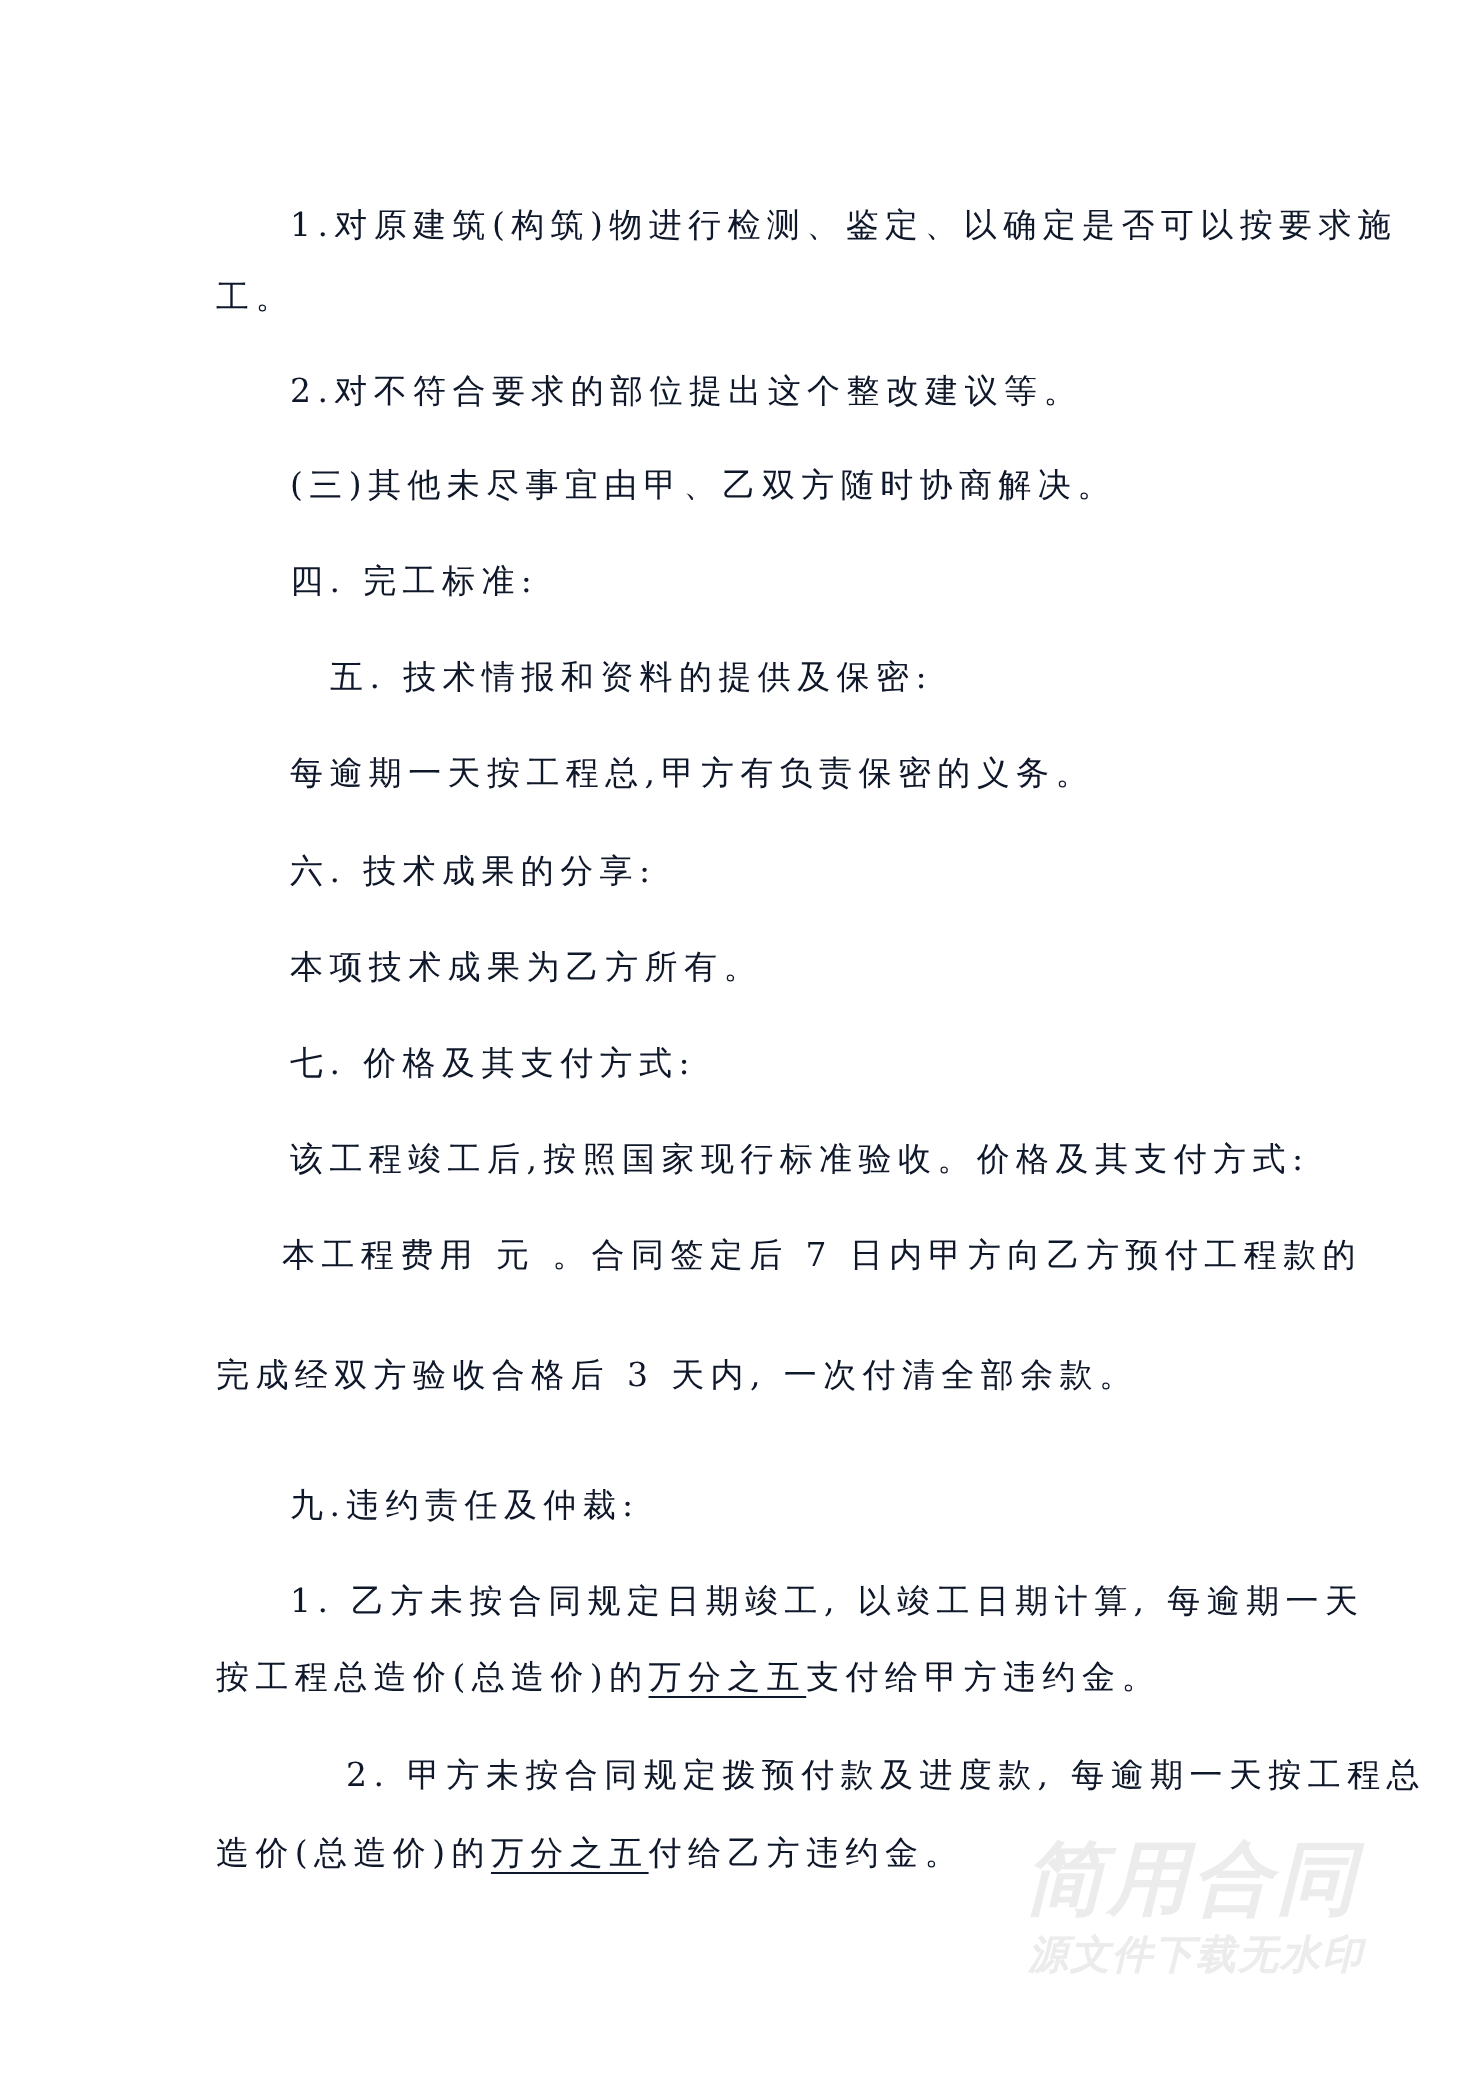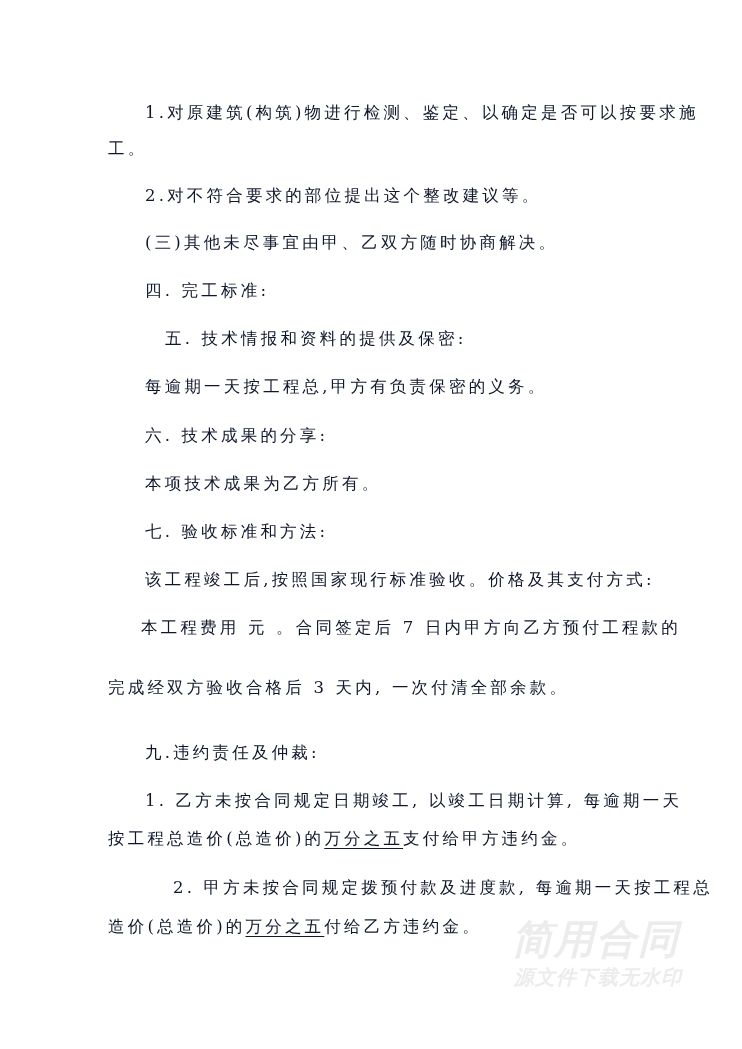--- a/index.html
+++ b/index.html
@@ -68,21 +68,21 @@
 
   <div class="line" style="left:145px; top:102px;">1.对原建筑(构筑)物进行检测、鉴定、以确定是否可以按要求施</div>
   <div class="line" style="left:108px; top:138px;">工。</div>
   <div class="line" style="left:145px; top:185px;">2.对不符合要求的部位提出这个整改建议等。</div>
   <div class="line" style="left:145px; top:232px;">(三)其他未尽事宜由甲、乙双方随时协商解决。</div>
   <div class="line" style="left:145px; top:280px;">四. 完工标准:</div>
   <div class="line" style="left:145px; top:328px;margin-left:20px;">五. 技术情报和资料的提供及保密:</div>
   <div class="line" style="left:145px; top:376px;">每逾期一天按工程总,甲方有负责保密的义务。</div>
   <div class="line" style="left:145px; top:425px;text-align:center;">六. 技术成果的分享:</div>
   <div class="line" style="left:145px; top:473px;">本项技术成果为乙方所有。</div>
-  <div class="line" style="left:145px; top:521px;">七. 验收标准和方法:</div>
+  <div class="line" style="left:145px; top:521px;">七. 价格及其支付方式:</div>
   <div class="line" style="left:145px; top:569px;">该工程竣工后,按照国家现行标准验收。价格及其支付方式:</div>
   <div class="line" style="left:141px; top:617px;">本工程费用  元 。合同签定后 7 日内甲方向乙方预付工程款的</div>
   <div class="line" style="left:108px; top:677px;">完成经双方验收合格后 3 天内, 一次付清全部余款。</div>
   <div class="line" style="left:145px; top:742px;">九.违约责任及仲裁:</div>
   <div class="line" style="left:145px; top:790px;">1. 乙方未按合同规定日期竣工, 以竣工日期计算, 每逾期一天</div>
 
   <div class="line" style="left:108px; top:828px;">
     <span>按工程总造价(总造价)的</span><span class="u">万分之五</span><span>支付给甲方违约金。</span>
   </div>
 

